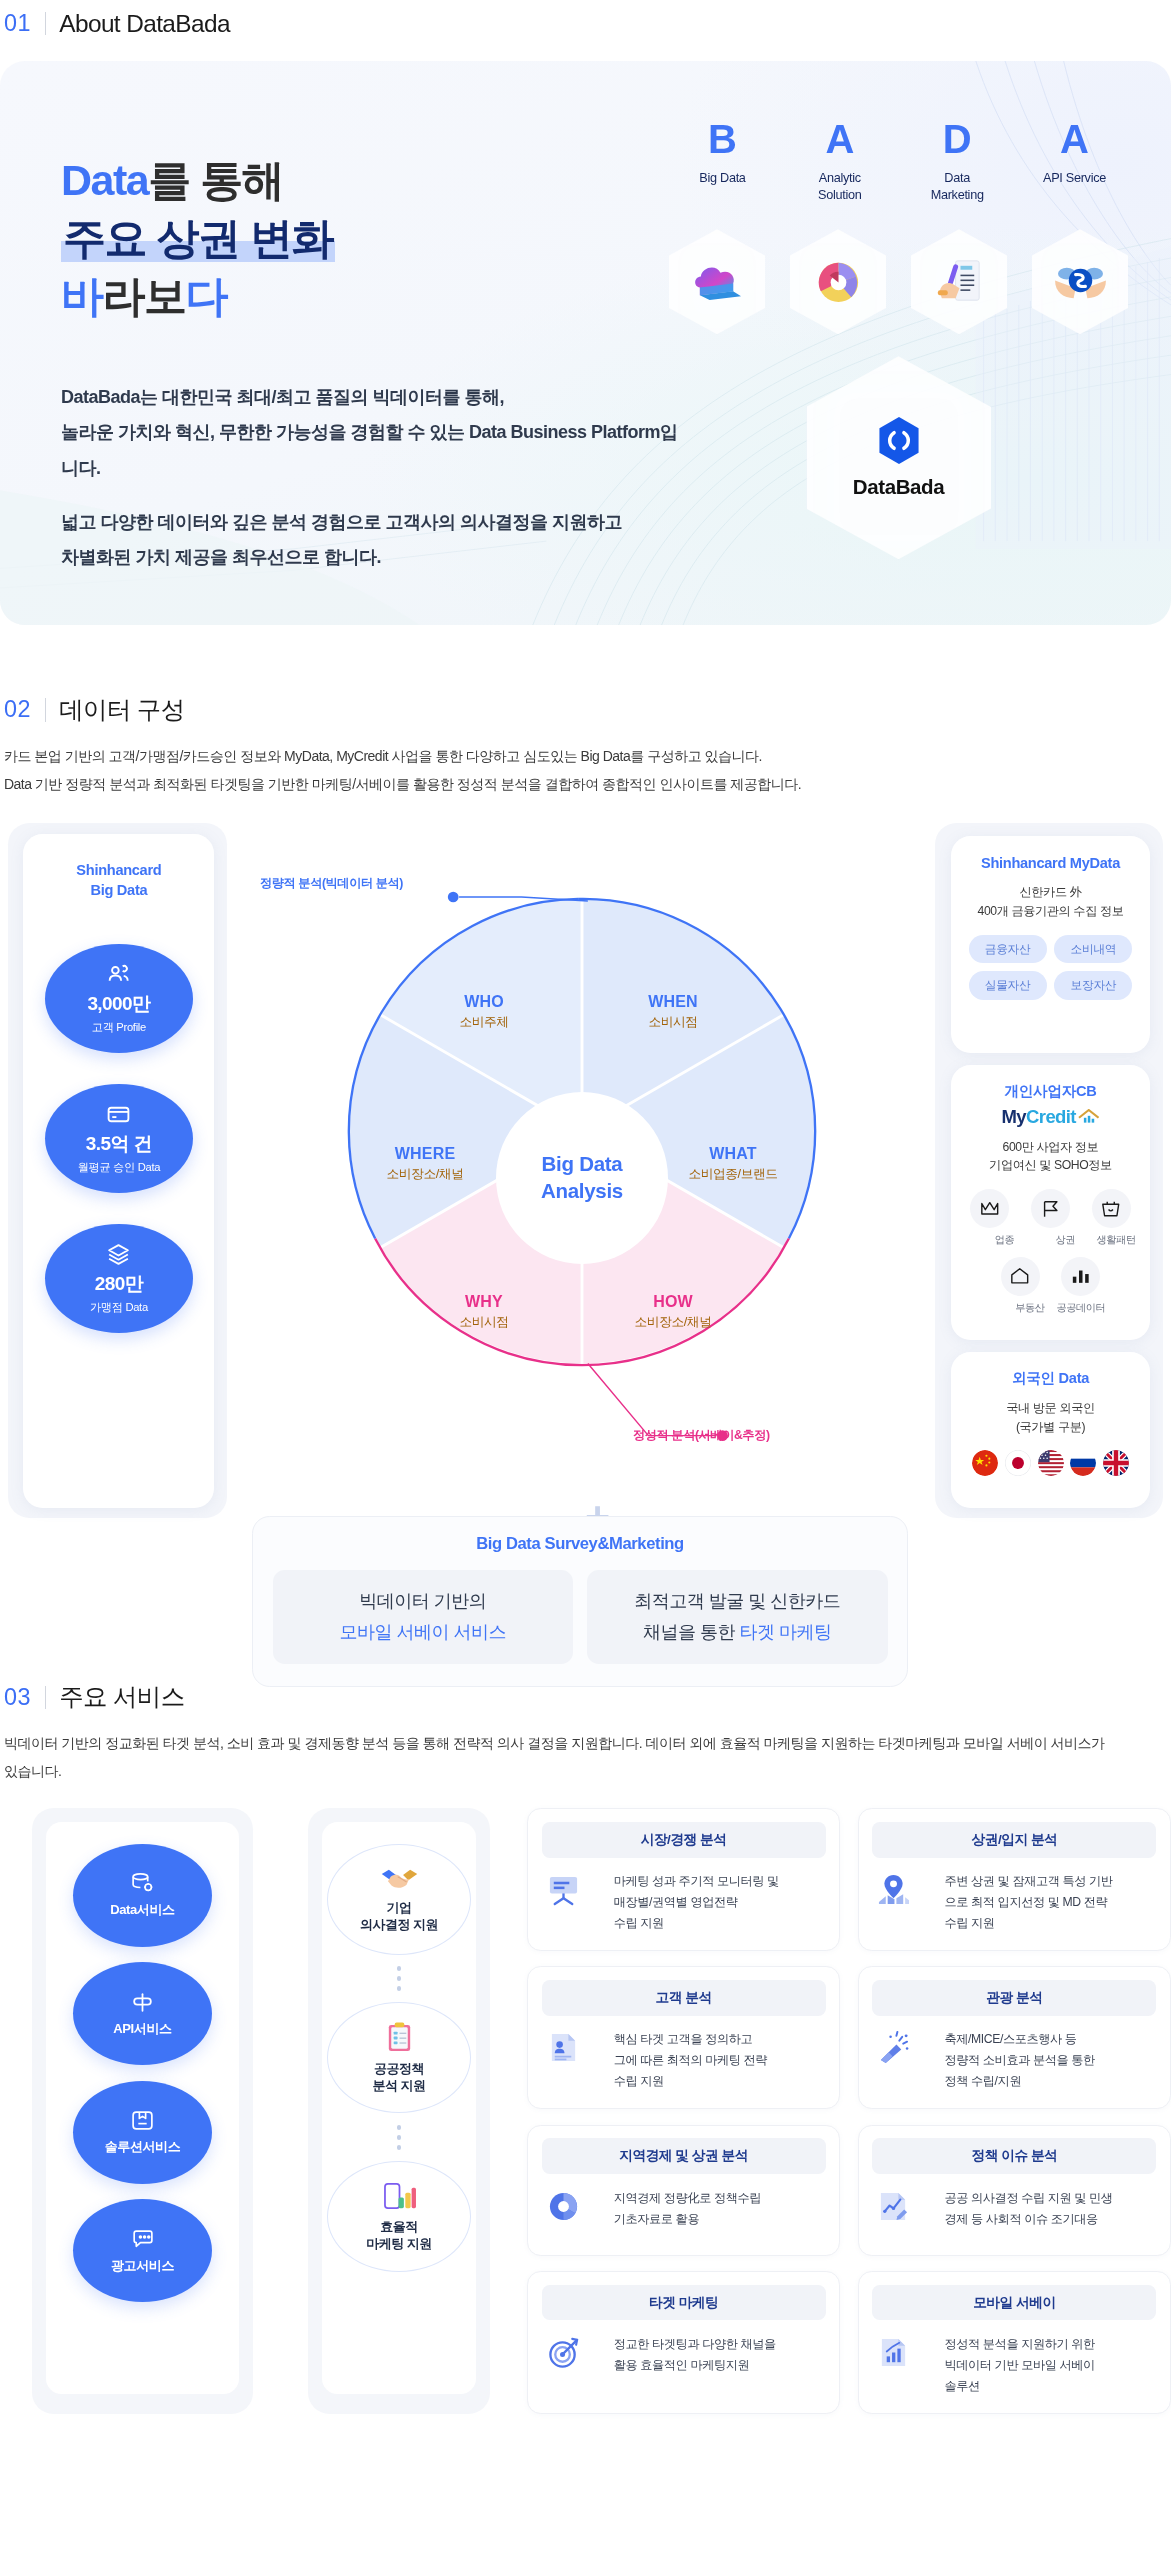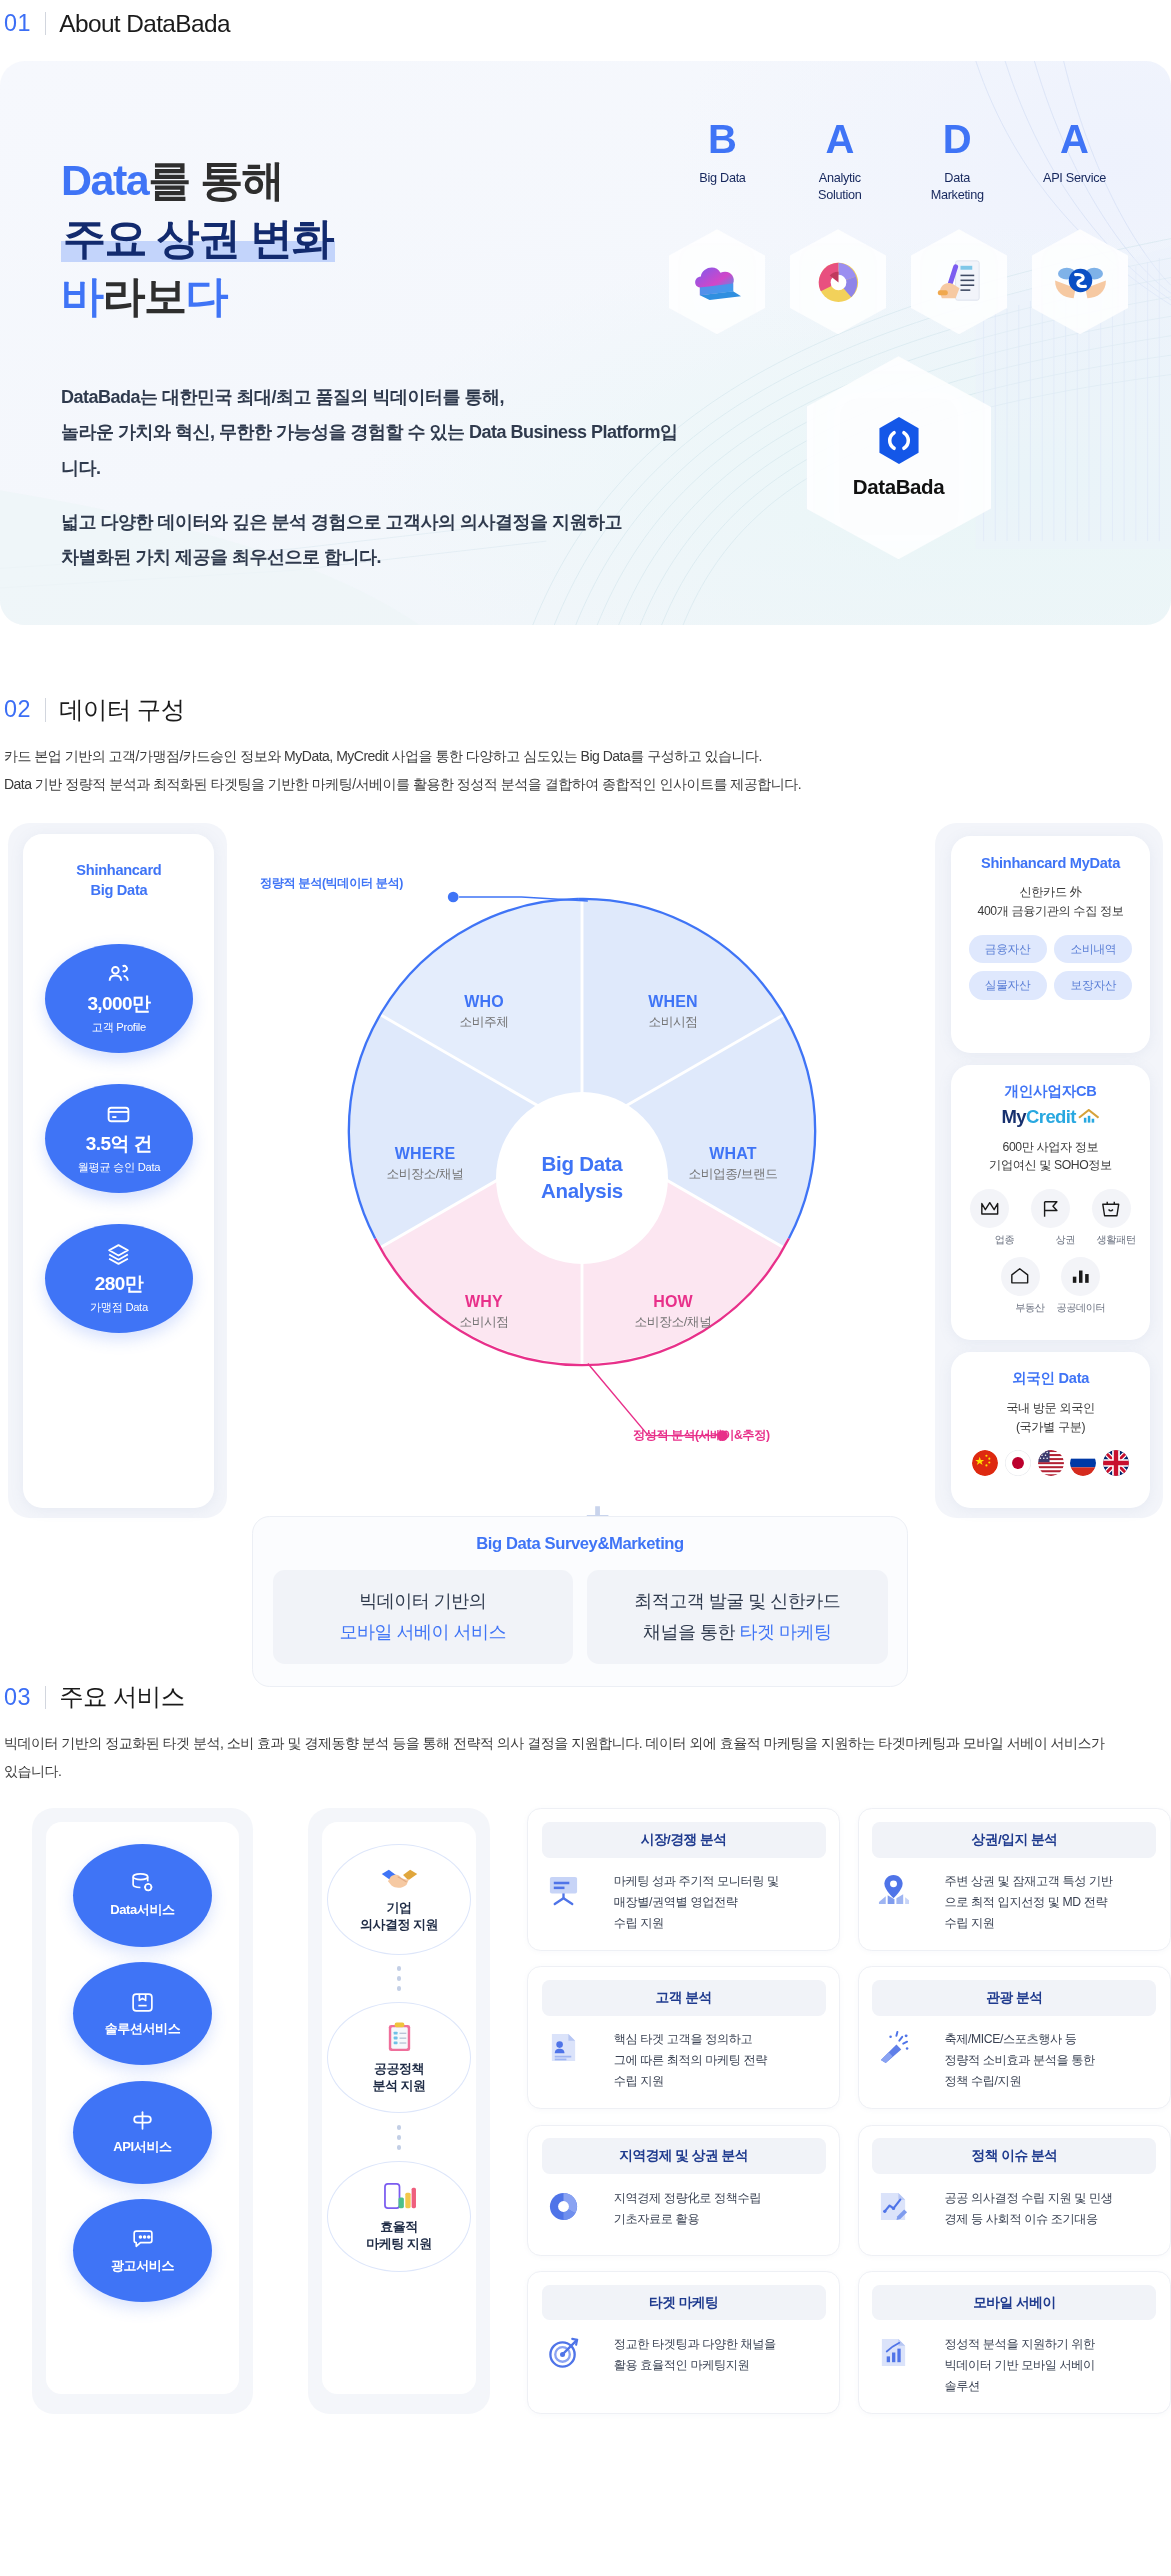--- a/index.html
+++ b/index.html
@@ -98,21 +98,21 @@
     color: #fff; box-shadow: 0 5.9px 15.6px rgba(63,116,246,.22);
   }
   .stat-num { font-size: 19px; font-weight: 700; letter-spacing: -0.6px; margin-top: 3.9px; }
   .stat-cap { font-size: 11.2px; font-weight: 500; margin-top: 2.9px; letter-spacing: -0.3px; }
   .stat-ico { width: 25px; height: 25px; }
 
   
   .wheel-wrap { position: absolute; left: 260px; top: 33px; width: 644px; height: 644px; }
   .seg-label { position: absolute; text-align: center; width: 146px; }
   .seg-en { font-size: 16px; font-weight: 700; letter-spacing: 0.2px; }
-  .seg-ko { font-size: 12.7px; color: #737373; margin-top: 3.9px; letter-spacing: -0.4px; }
+  .seg-ko { font-size: 12.7px; color: #a16207; margin-top: 3.9px; letter-spacing: -0.4px; }
   .seg-blue .seg-en { color: #3f74f6; }
   .seg-pink .seg-en { color: #e8308a; }
   .wheel-center {
     position: absolute; left: 50%; top: 50%; transform: translate(-50%,-50%);
     width: 172px; height: 172px; border-radius: 50%; background: #fff;
     display: flex; flex-direction: column; align-items: center; justify-content: center;
     color: #3f74f6; font-weight: 700; font-size: 20.5px; line-height: 1.28; letter-spacing: -0.3px;
   }
   .callout { position: absolute; font-size: 12.2px; font-weight: 700; letter-spacing: -0.4px; }
   .callout.top { color: #3f74f6; left: 0px; top: 19.5px; }
@@ -695,34 +695,34 @@
             <svg width="25" height="25" viewBox="0 0 24 24" fill="none" stroke="#fff" stroke-width="1.6">
               <ellipse cx="10" cy="5.5" rx="7" ry="2.8"></ellipse>
                 <path d="M3 5.5 V13 C3 14.6 6.1 15.8 10 15.8"></path>
                 <path d="M17 5.5 V10"></path>
               <circle cx="17.5" cy="15.5" r="3"></circle>
                 <path d="M17.5 11.6 V12.6 M17.5 18.4 V19.4 M13.6 15.5 H14.6 M20.4 15.5 H21.4"></path>
             </svg>
             <div class="lbl">Data서비스</div>
           </div>
           <div class="svc-ellipse">
+            <svg width="25" height="25" viewBox="0 0 24 24" fill="none" stroke="#fff" stroke-width="1.7" stroke-linecap="round">
+              <path d="M12 4 V20"></path>
+                <path d="M12 8 H17 A3 3 0 0 1 17 14 H12"></path>
+                <path d="M12 8 H7 A3 3 0 0 0 7 14 H12"></path>
+            </svg>
+            <div class="lbl">API서비스</div>
+          </div>
+          <div class="svc-ellipse">
             <svg width="25" height="25" viewBox="0 0 24 24" fill="none" stroke="#fff" stroke-width="1.6" stroke-linejoin="round">
               <rect x="3" y="4" width="18" height="16" rx="3"></rect>
                 <path d="M9 4 V10 L12 8 L15 10 V4"></path>
                 <path d="M8 15 H16"></path>
             </svg>
             <div class="lbl">솔루션서비스</div>
-          </div>
-          <div class="svc-ellipse">
-            <svg width="25" height="25" viewBox="0 0 24 24" fill="none" stroke="#fff" stroke-width="1.7" stroke-linecap="round">
-              <path d="M12 4 V20"></path>
-                <path d="M12 8 H17 A3 3 0 0 1 17 14 H12"></path>
-                <path d="M12 8 H7 A3 3 0 0 0 7 14 H12"></path>
-            </svg>
-            <div class="lbl">API서비스</div>
           </div>
           <div class="svc-ellipse">
             <svg width="25" height="25" viewBox="0 0 24 24" fill="none" stroke="#fff" stroke-width="1.6" stroke-linejoin="round">
               <path d="M4 6 A2 2 0 0 1 6 4 H19 A2 2 0 0 1 21 6 V13 A2 2 0 0 1 19 15 H10 L6 18.5 V15 H6 A2 2 0 0 1 4 13 Z"></path>
               <circle cx="10" cy="9.6" r=".9" fill="#fff"></circle>
                 <circle cx="14" cy="9.6" r=".9" fill="#fff"></circle>
                 <circle cx="18" cy="9.6" r=".9" fill="#fff"></circle>
             </svg>
             <div class="lbl">광고서비스</div>
           </div>

